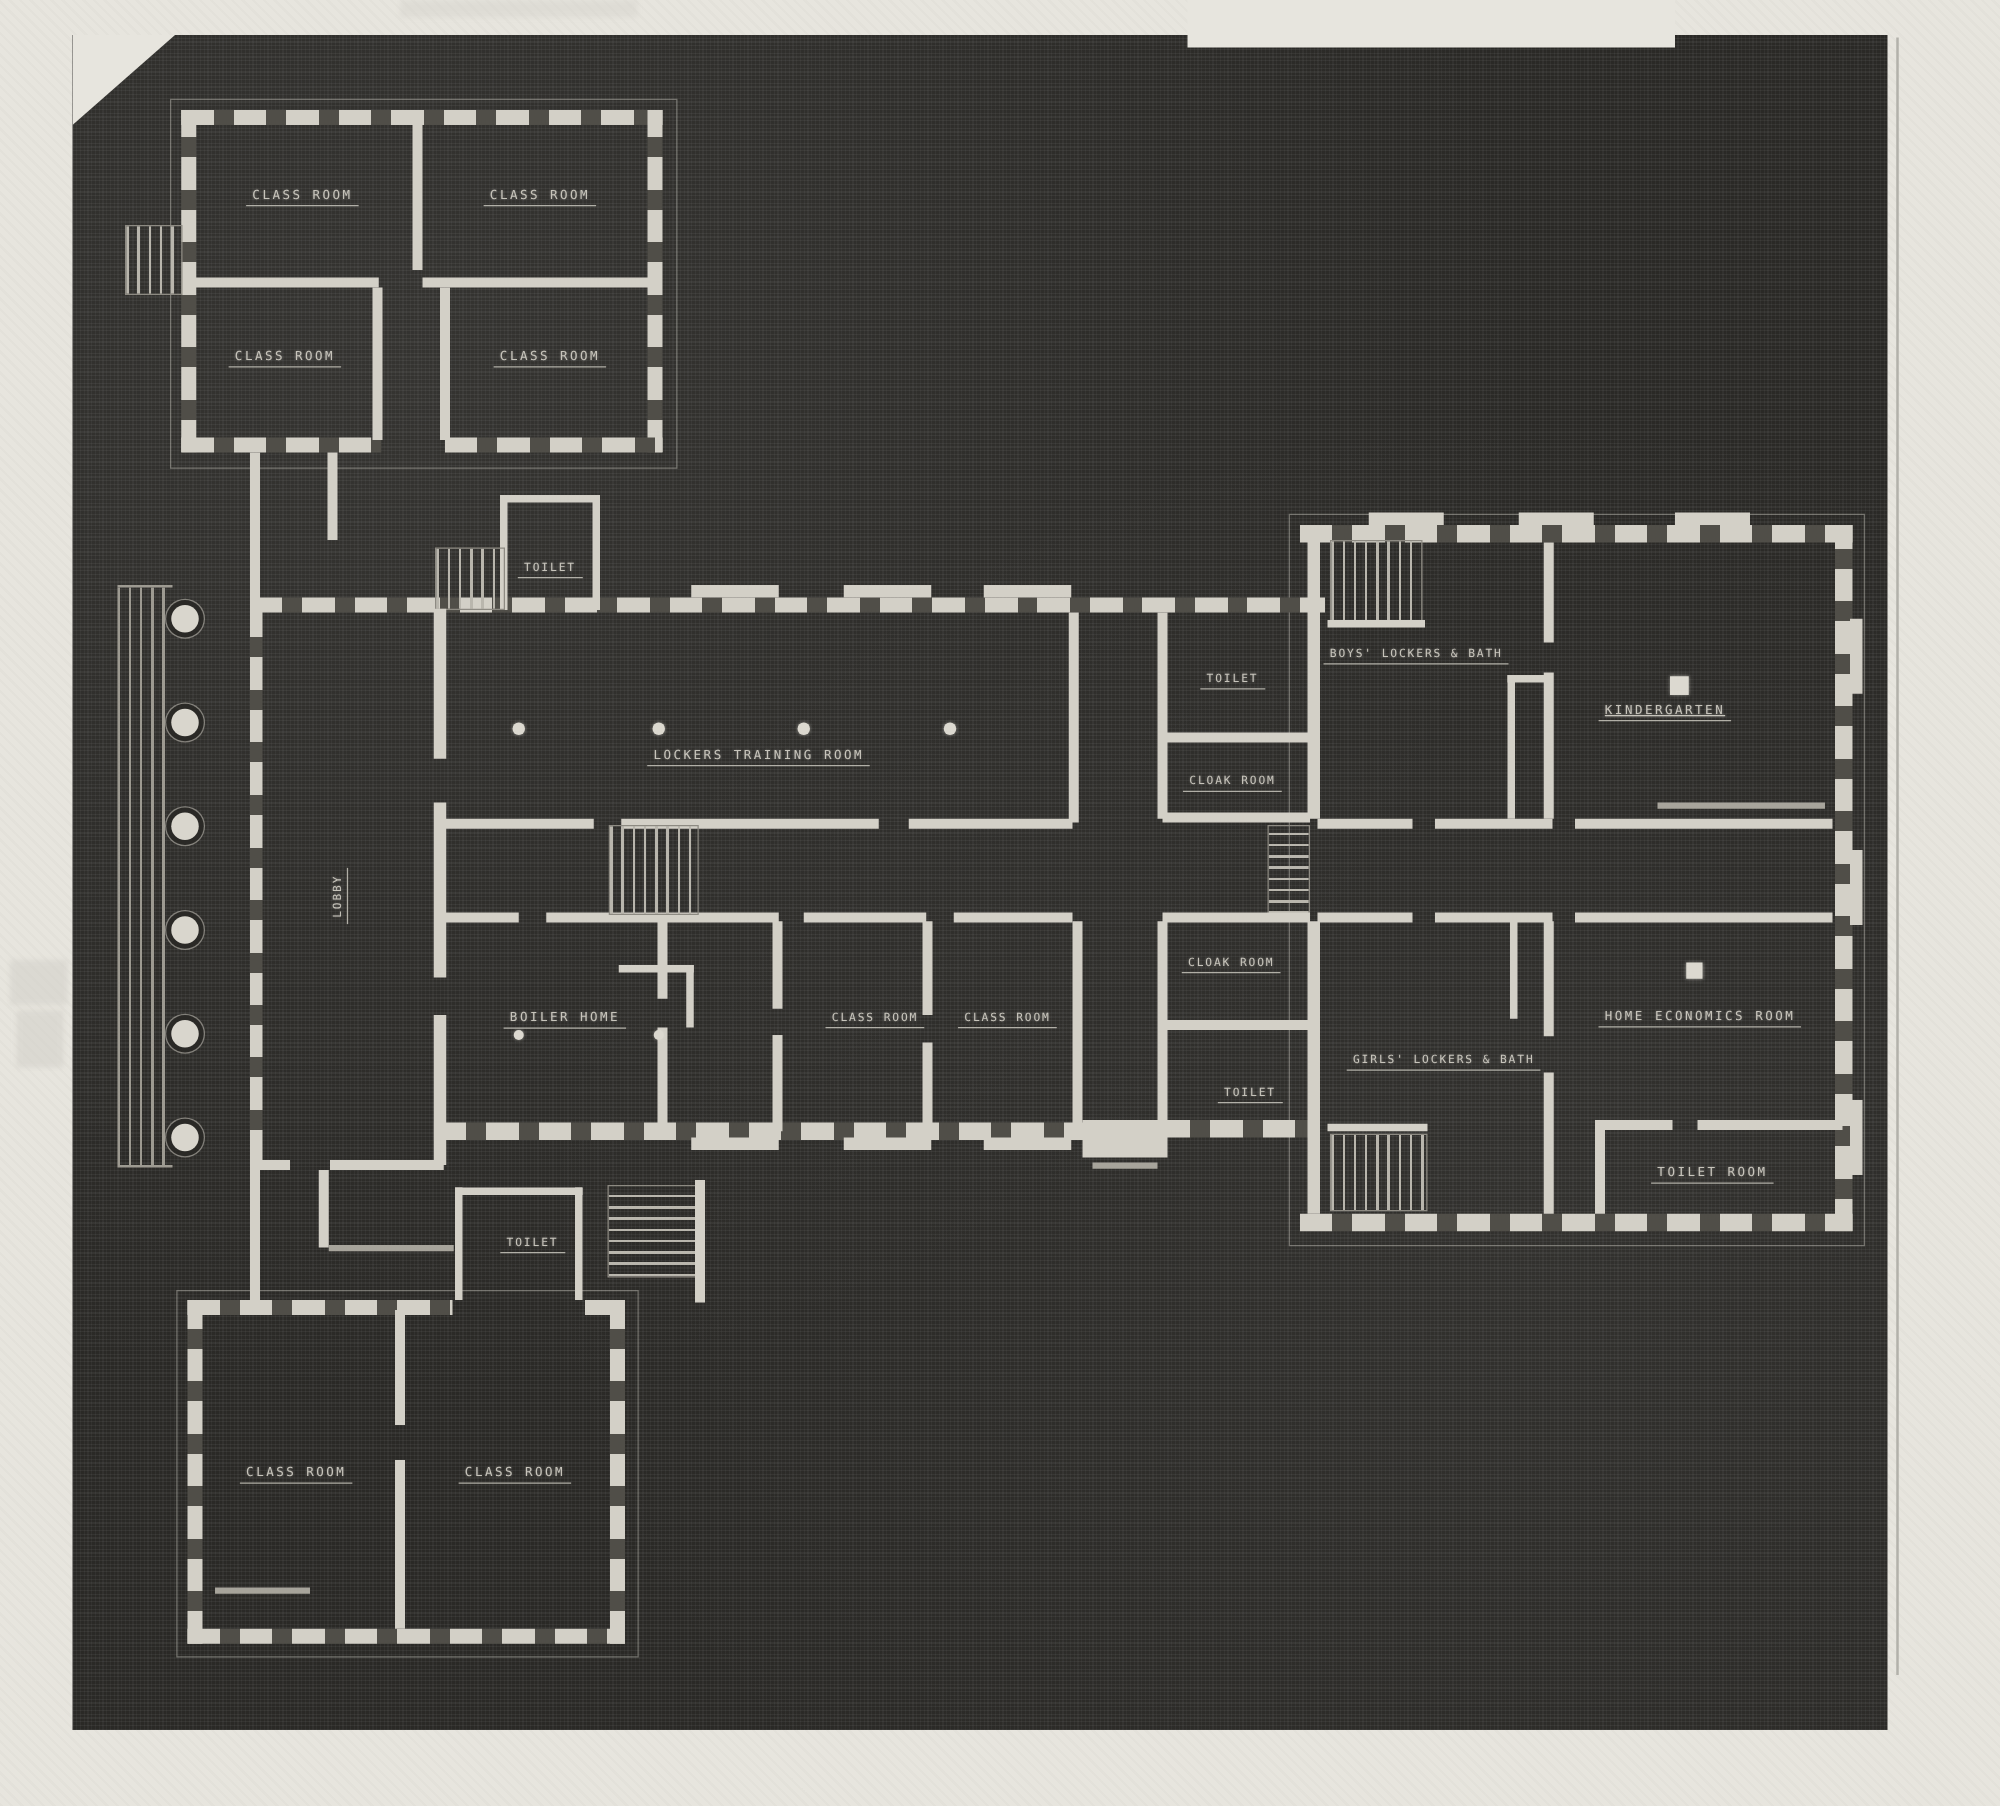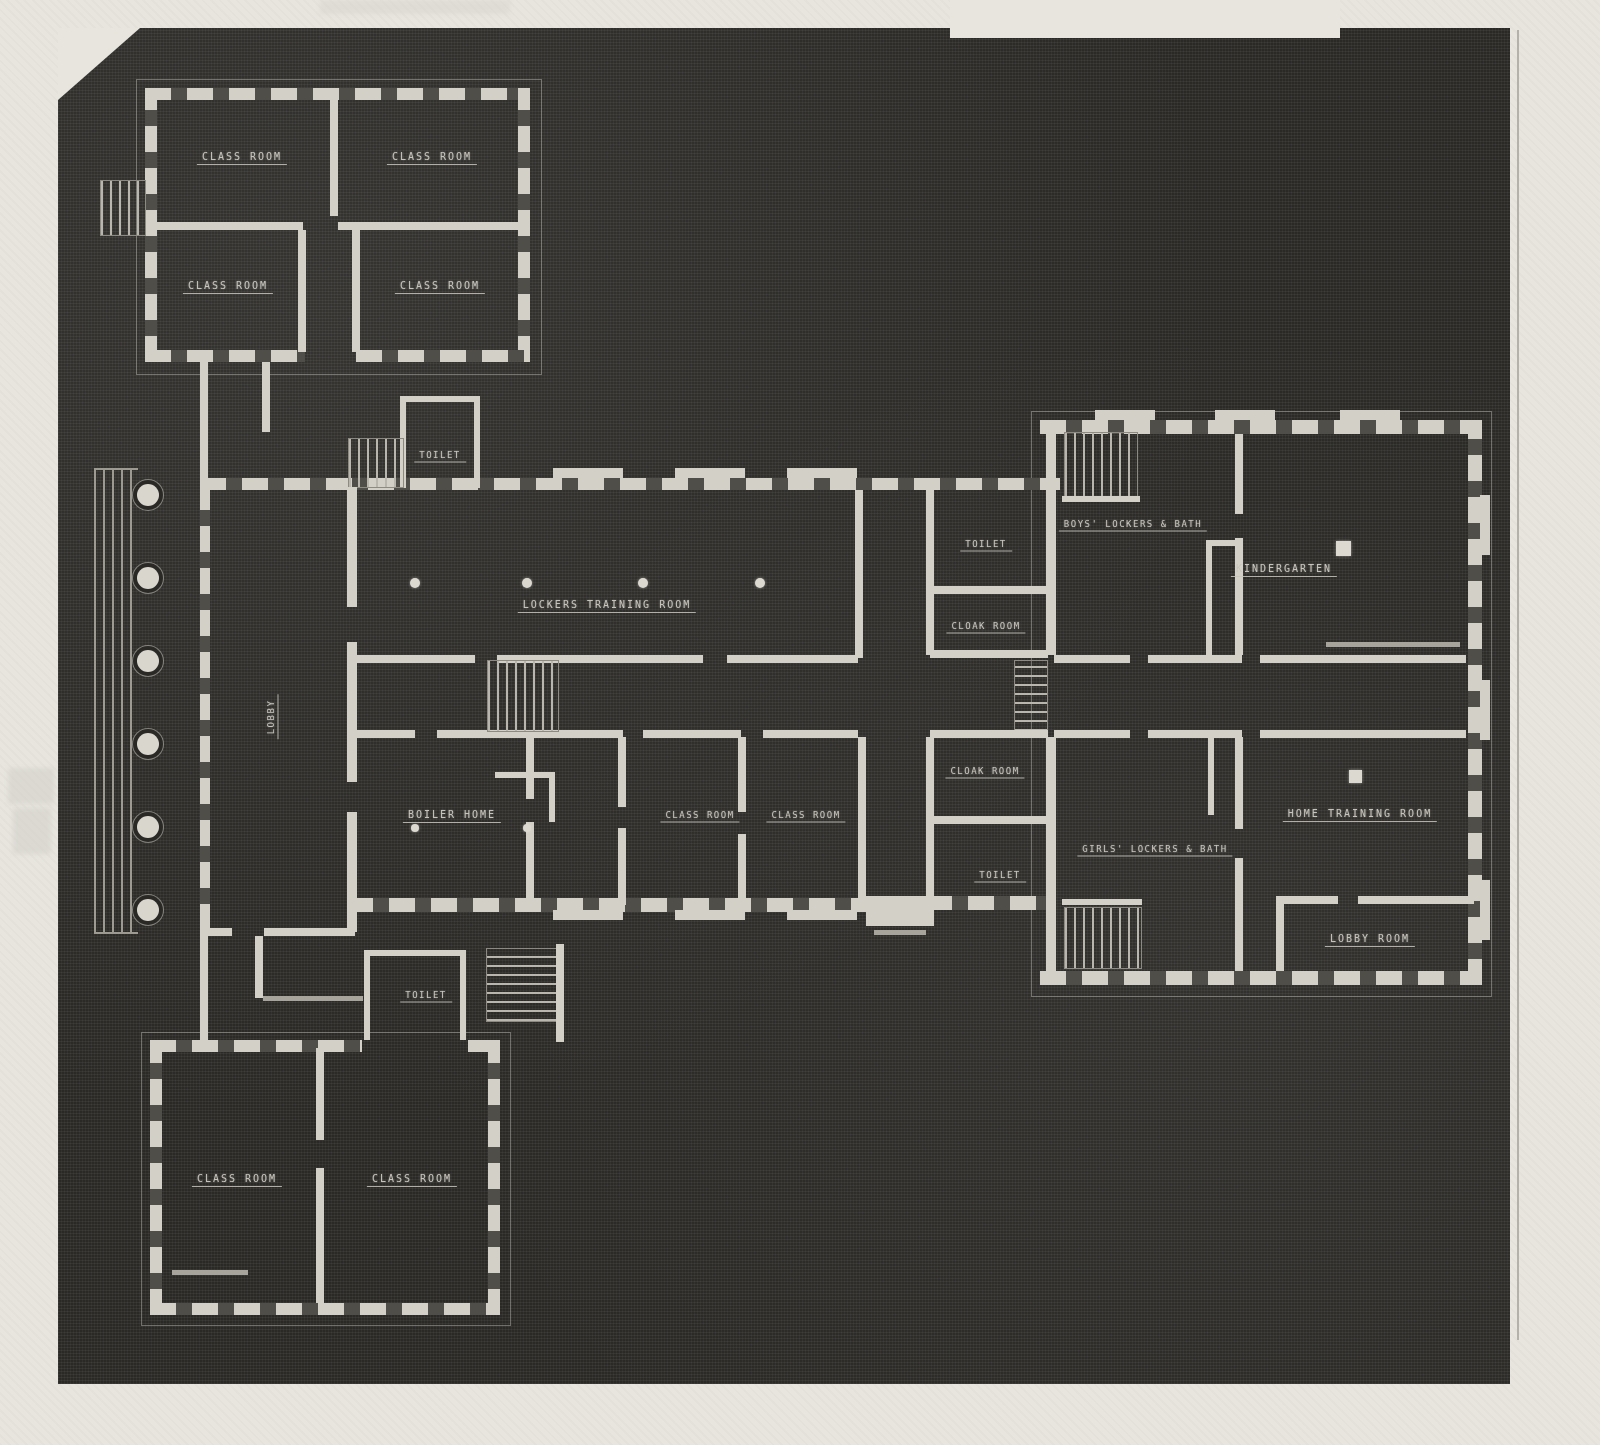--- a/index.html
+++ b/index.html
@@ -178,24 +178,24 @@
       <span class="lbl" style="left: 607px; top: 606px;">LOCKERS TRAINING ROOM</span>
       <span class="lbl small vert" style="left: 272px; top: 717px;">LOBBY</span>
       <span class="lbl" style="left: 452px; top: 816px;">BOILER HOME</span>
       <span class="lbl small" style="left: 700px; top: 816px;">CLASS ROOM</span>
       <span class="lbl small" style="left: 806px; top: 816px;">CLASS ROOM</span>
       <span class="lbl small" style="left: 986px; top: 545px;">TOILET</span>
       <span class="lbl small" style="left: 986px; top: 627px;">CLOAK ROOM</span>
       <span class="lbl small" style="left: 985px; top: 772px;">CLOAK ROOM</span>
       <span class="lbl small" style="left: 1000px; top: 876px;">TOILET</span>
       <span class="lbl small" style="left: 1133px; top: 525px;">BOYS' LOCKERS &amp; BATH</span>
-      <span class="lbl" style="left: 1284px; top: 570px;">KINDERGARTEN</span>
+      <span class="lbl" style="left: 1332px; top: 570px; text-decoration: underline;">KINDERGARTEN</span>
       <span class="lbl small" style="left: 1155px; top: 850px;">GIRLS' LOCKERS &amp; BATH</span>
-      <span class="lbl" style="left: 1360px; top: 815px;">HOME TRAINING ROOM</span>
-      <span class="lbl" style="left: 1370px; top: 940px;">LOBBY ROOM</span>
+      <span class="lbl" style="left: 1360px; top: 815px;">HOME ECONOMICS ROOM</span>
+      <span class="lbl" style="left: 1370px; top: 940px;">TOILET ROOM</span>
       <span class="lbl small" style="left: 426px; top: 996px;">TOILET</span>
       <span class="lbl" style="left: 237px; top: 1180px;">CLASS ROOM</span>
       <span class="lbl" style="left: 412px; top: 1180px;">CLASS ROOM</span>
     </div>
 
   <div class="el paperpatch" style="left:58px;top:28px;width:82px;height:72px;clip-path:polygon(0 0,100% 0,0 100%);"></div>
   <div class="el paperpatch" style="left:950px;top:0;width:390px;height:38px;"></div>
   <div id="edge-line" class="el" style="left:1517px;top:30px;width:2px;height:1310px;"></div>
   <div class="el ghost" style="left:8px;top:768px;width:46px;height:36px;"></div>
   <div class="el ghost" style="left:13px;top:808px;width:38px;height:46px;"></div>

